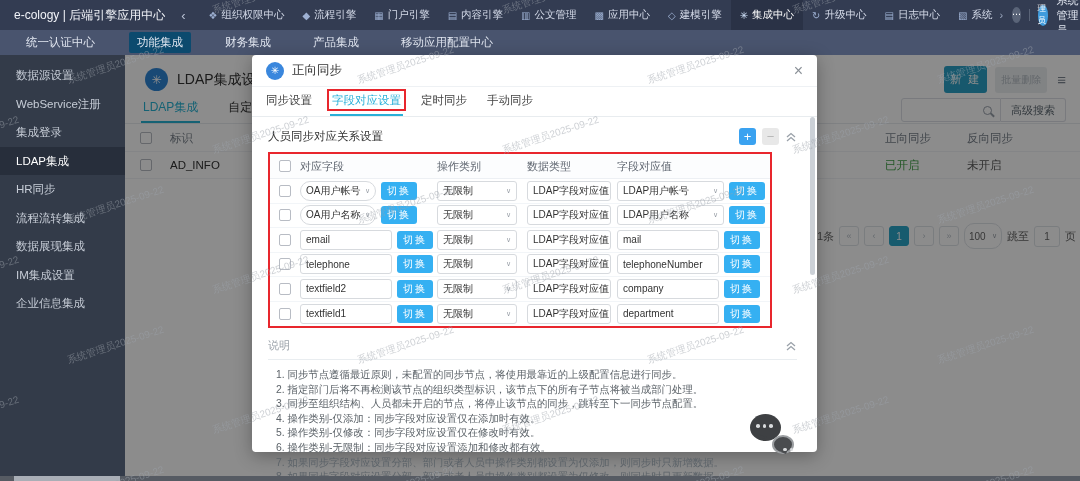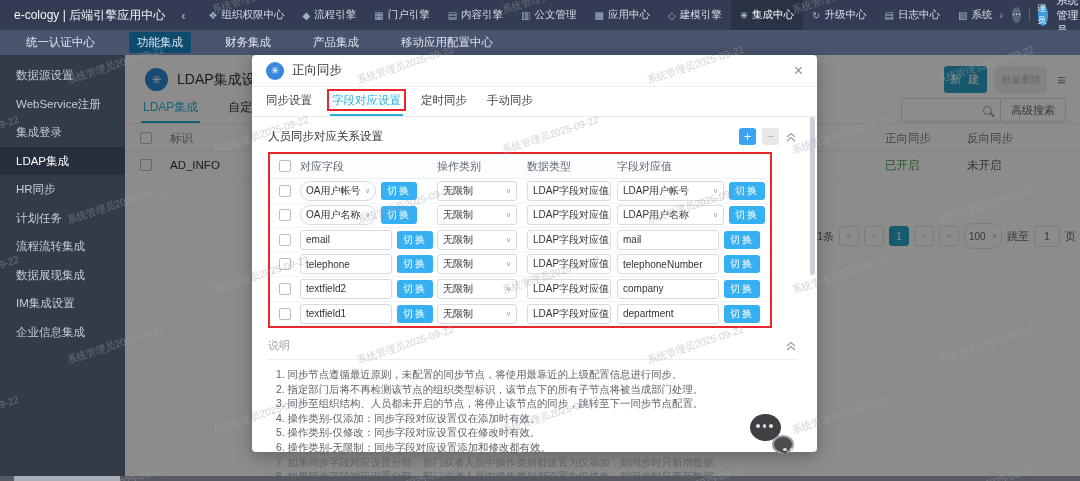--- a/index.html
+++ b/index.html
@@ -234,21 +234,20 @@
     <span class="sn-item">产品集成</span>
     <span class="sn-item">移动应用配置中心</span>
   </div>
 
 <div class="sidebar" id="sidebar">
     <div class="sb-item">数据源设置</div>
     <div class="sb-item">WebService注册</div>
     <div class="sb-item">集成登录</div>
     <div class="sb-item active">LDAP集成</div>
     <div class="sb-item">HR同步</div>
-    <div class="sb-item">计划任务</div>
     <div class="sb-item">流程流转集成</div>
     <div class="sb-item">数据展现集成</div>
     <div class="sb-item">IM集成设置</div>
     <div class="sb-item">企业信息集成</div>
   </div>
 
 <div class="main">
   <div class="pg-header">
     <span class="app-icon">✳</span>
     <span class="pg-title">LDAP集成设置</span>

